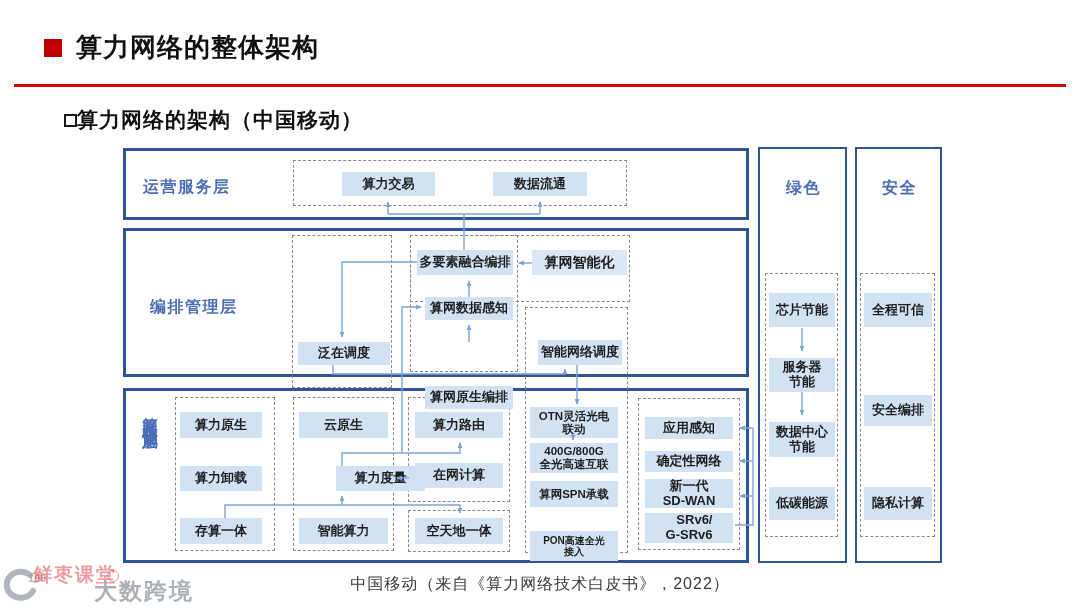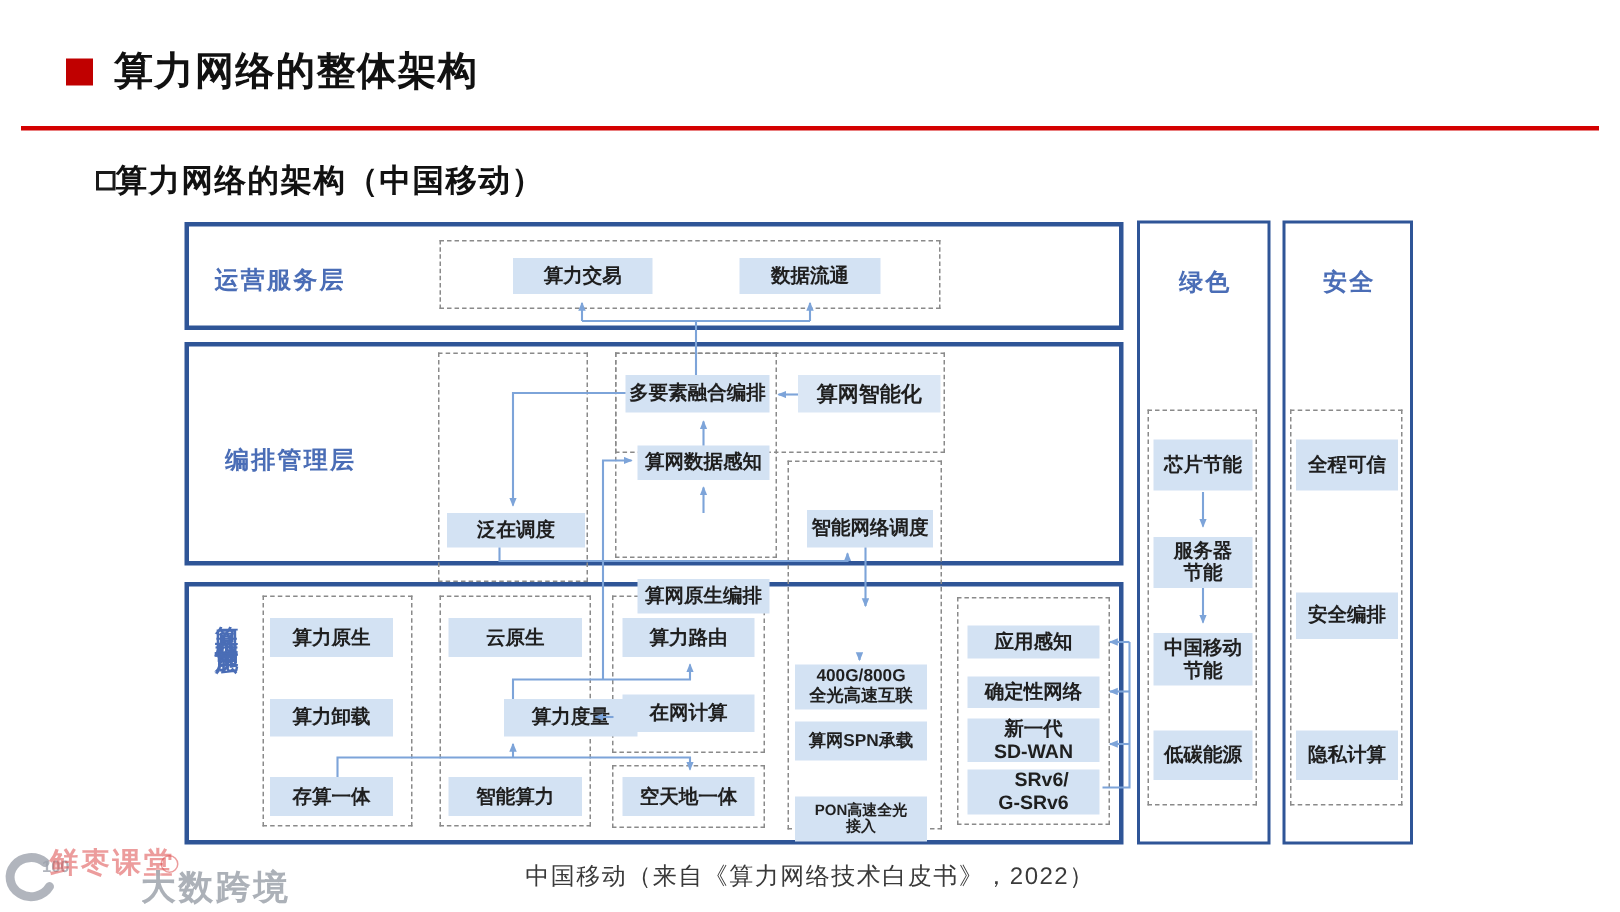--- a/index.html
+++ b/index.html
@@ -93,37 +93,39 @@
   <div class="bx" style="left:180px; top:518px; width:82px; height:26px;">存算一体</div>
 
   <div class="bx" style="left:299px; top:412px; width:89px; height:26px;">云原生</div>
   <div class="bx" style="left:299px; top:466px; width:89px; height:25px;margin-left:37px;">算力度量</div>
   <div class="bx" style="left:299px; top:518px; width:89px; height:26px;">智能算力</div>
 
   <div class="bx" style="left:415px; top:412px; width:88px; height:26px;">算力路由</div>
   <div class="bx" style="left:415px; top:463px; width:88px; height:25px;">在网计算</div>
   <div class="bx" style="left:415px; top:518px; width:88px; height:26px;">空天地一体</div>
 
+  <div class="bx" style="left:530px; top:407px; width:88px; height:31px; font-size:11.5px;">OTN灵活光电
+联动</div>
   <div class="bx" style="left:530px; top:443px; width:88px; height:30px; font-size:11.5px;">400G/800G
 全光高速互联</div>
   <div class="bx" style="left:530px; top:481px; width:88px; height:26px; font-size:11.5px;">算网SPN承载</div>
   <div class="bx" style="left:530px; top:515px; width:88px; height:30px; font-size:10px;margin-top:16px;">PON高速全光
 接入</div>
 
   <div class="bx" style="left:645px; top:417px; width:88px; height:22px;">应用感知</div>
   <div class="bx" style="left:645px; top:451px; width:88px; height:21px;">确定性网络</div>
   <div class="bx" style="left:645px; top:479px; width:88px; height:29px;">新一代
 SD-WAN</div>
   <div class="bx" style="left:645px; top:513px; width:88px; height:30px;text-align:right;">SRv6/
 G-SRv6</div>
 
   <div class="bx" style="left:769px; top:293px; width:66px; height:34px;">芯片节能</div>
   <div class="bx" style="left:769px; top:358px; width:66px; height:34px;">服务器
 节能</div>
-  <div class="bx" style="left:769px; top:422px; width:66px; height:35px;">中国移动
+  <div class="bx" style="left:769px; top:422px; width:66px; height:35px;">数据中心
 节能</div>
   <div class="bx" style="left:769px; top:487px; width:66px; height:33px;">低碳能源</div>
 
   <div class="bx" style="left:864px; top:293px; width:68px; height:34px;">全程可信</div>
   <div class="bx" style="left:864px; top:395px; width:68px; height:31px;">安全编排</div>
   <div class="bx" style="left:864px; top:487px; width:68px; height:33px;">隐私计算</div>
 
   <svg class="conn-svg" viewBox="0 0 1080 608">
     <defs>
       <marker id="arr" markerWidth="7" markerHeight="6" refX="5.2" refY="2.5" orient="auto" markerUnits="userSpaceOnUse">

